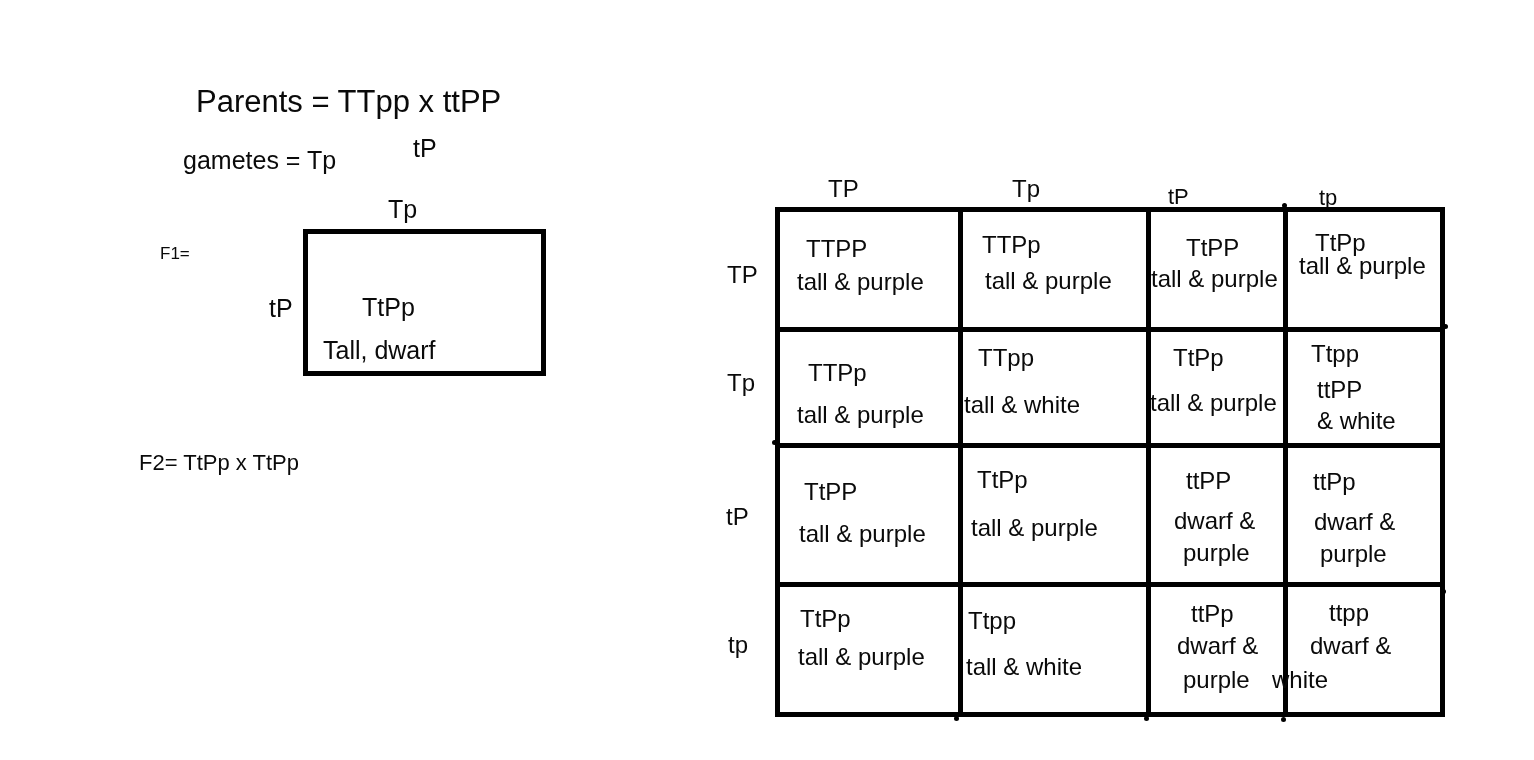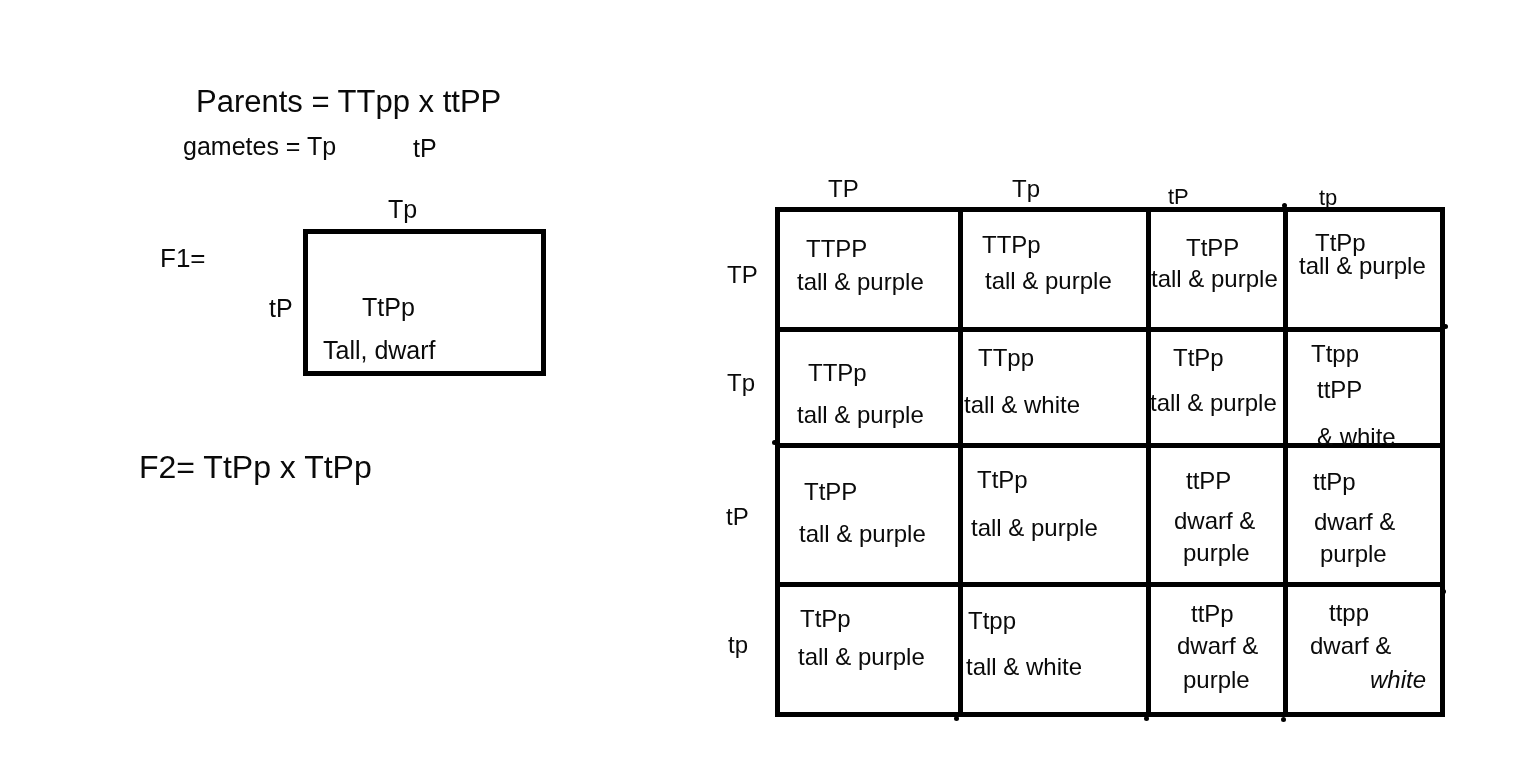--- a/index.html
+++ b/index.html
@@ -21,26 +21,26 @@
   .txt {
     position: absolute;
     white-space: nowrap;
     line-height: 1.05;
     color: #0a0a0a;
     font-weight: 400;
   }
 
   
   #parents-line      { left: 196px; top: 62px;  font-size: 31px; margin-top: 24px; }
-  #gametes-line      { left: 183px; top: 133px; font-size: 25px; }
+  #gametes-line      { left: 183px; top: 147px; font-size: 25px; }
   #gametes-second    { left: 413px; top: 135px; font-size: 25px; }
-  #f1-label          { left: 160px; top: 245px; font-size: 26px; }
+  #f1-label          { left: 160px; top: 245px; font-size: 17px; }
   #f1-top-label      { left: 388px; top: 196px; font-size: 25px; }
   #f1-left-label     { left: 269px; top: 295px; font-size: 25px; }
-  #f2-line           { left: 139px; top: 451px; font-size: 32px; }
+  #f2-line           { left: 139px; top: 451px; font-size: 22px; }
 
   #f1-box {
     position: absolute;
     left: 303px;
     top: 229px;
     width: 243px;
     height: 147px;
     border: 5px solid #000000;
     box-sizing: border-box;
     background: #ffffff;
@@ -140,21 +140,21 @@
   <div class="txt cell-text" style="left:797px; top:402px;">tall &amp; purple</div>
 
   <div class="txt cell-text" style="left:978px; top:345px;">TTpp</div>
   <div class="txt cell-text" style="left:964px; top:392px;">tall &amp; white</div>
 
   <div class="txt cell-text" style="left:1173px; top:345px;">TtPp</div>
   <div class="txt cell-text" style="left:1150px; top:390px;">tall &amp; purple</div>
 
   <div class="txt cell-text" style="left:1311px; top:341px;">Ttpp</div>
   <div class="txt cell-text" style="left:1317px; top:377px;">ttPP</div>
-  <div class="txt cell-text" style="left:1317px; top:424px;">&amp; white</div>
+  <div class="txt cell-text" style="left:1317px; top:408px;">&amp; white</div>
 
   <div class="txt cell-text" style="left:804px; top:479px;">TtPP</div>
   <div class="txt cell-text" style="left:799px; top:521px;">tall &amp; purple</div>
 
   <div class="txt cell-text" style="left:977px; top:467px;">TtPp</div>
   <div class="txt cell-text" style="left:971px; top:515px;">tall &amp; purple</div>
 
   <div class="txt cell-text" style="left:1186px; top:468px;">ttPP</div>
   <div class="txt cell-text" style="left:1174px; top:508px;">dwarf &amp;</div>
   <div class="txt cell-text" style="left:1183px; top:540px;">purple</div>
@@ -168,21 +168,21 @@
 
   <div class="txt cell-text" style="left:968px; top:608px;">Ttpp</div>
   <div class="txt cell-text" style="left:966px; top:654px;">tall &amp; white</div>
 
   <div class="txt cell-text" style="left:1191px; top:601px;">ttPp</div>
   <div class="txt cell-text" style="left:1177px; top:633px;">dwarf &amp;</div>
   <div class="txt cell-text" style="left:1183px; top:667px;">purple</div>
 
   <div class="txt cell-text" style="left:1329px; top:600px;">ttpp</div>
   <div class="txt cell-text" style="left:1310px; top:633px;">dwarf &amp;</div>
-  <div class="txt cell-text" style="left:1370px; top:667px;font-style:italic;">white</div>
+  <div class="txt cell-text" style="left:1272px; top:667px;">white</div>
 
   <div class="dot" style="left:1282px; top:203px;"></div>
   <div class="dot" style="left:1443px; top:324px;"></div>
   <div class="dot" style="left:1441px; top:589px;"></div>
   <div class="dot" style="left:954px;  top:716px;"></div>
   <div class="dot" style="left:1144px; top:716px;"></div>
   <div class="dot" style="left:1281px; top:717px;"></div>
   <div class="dot" style="left:772px;  top:440px;"></div>
 
 </div>

